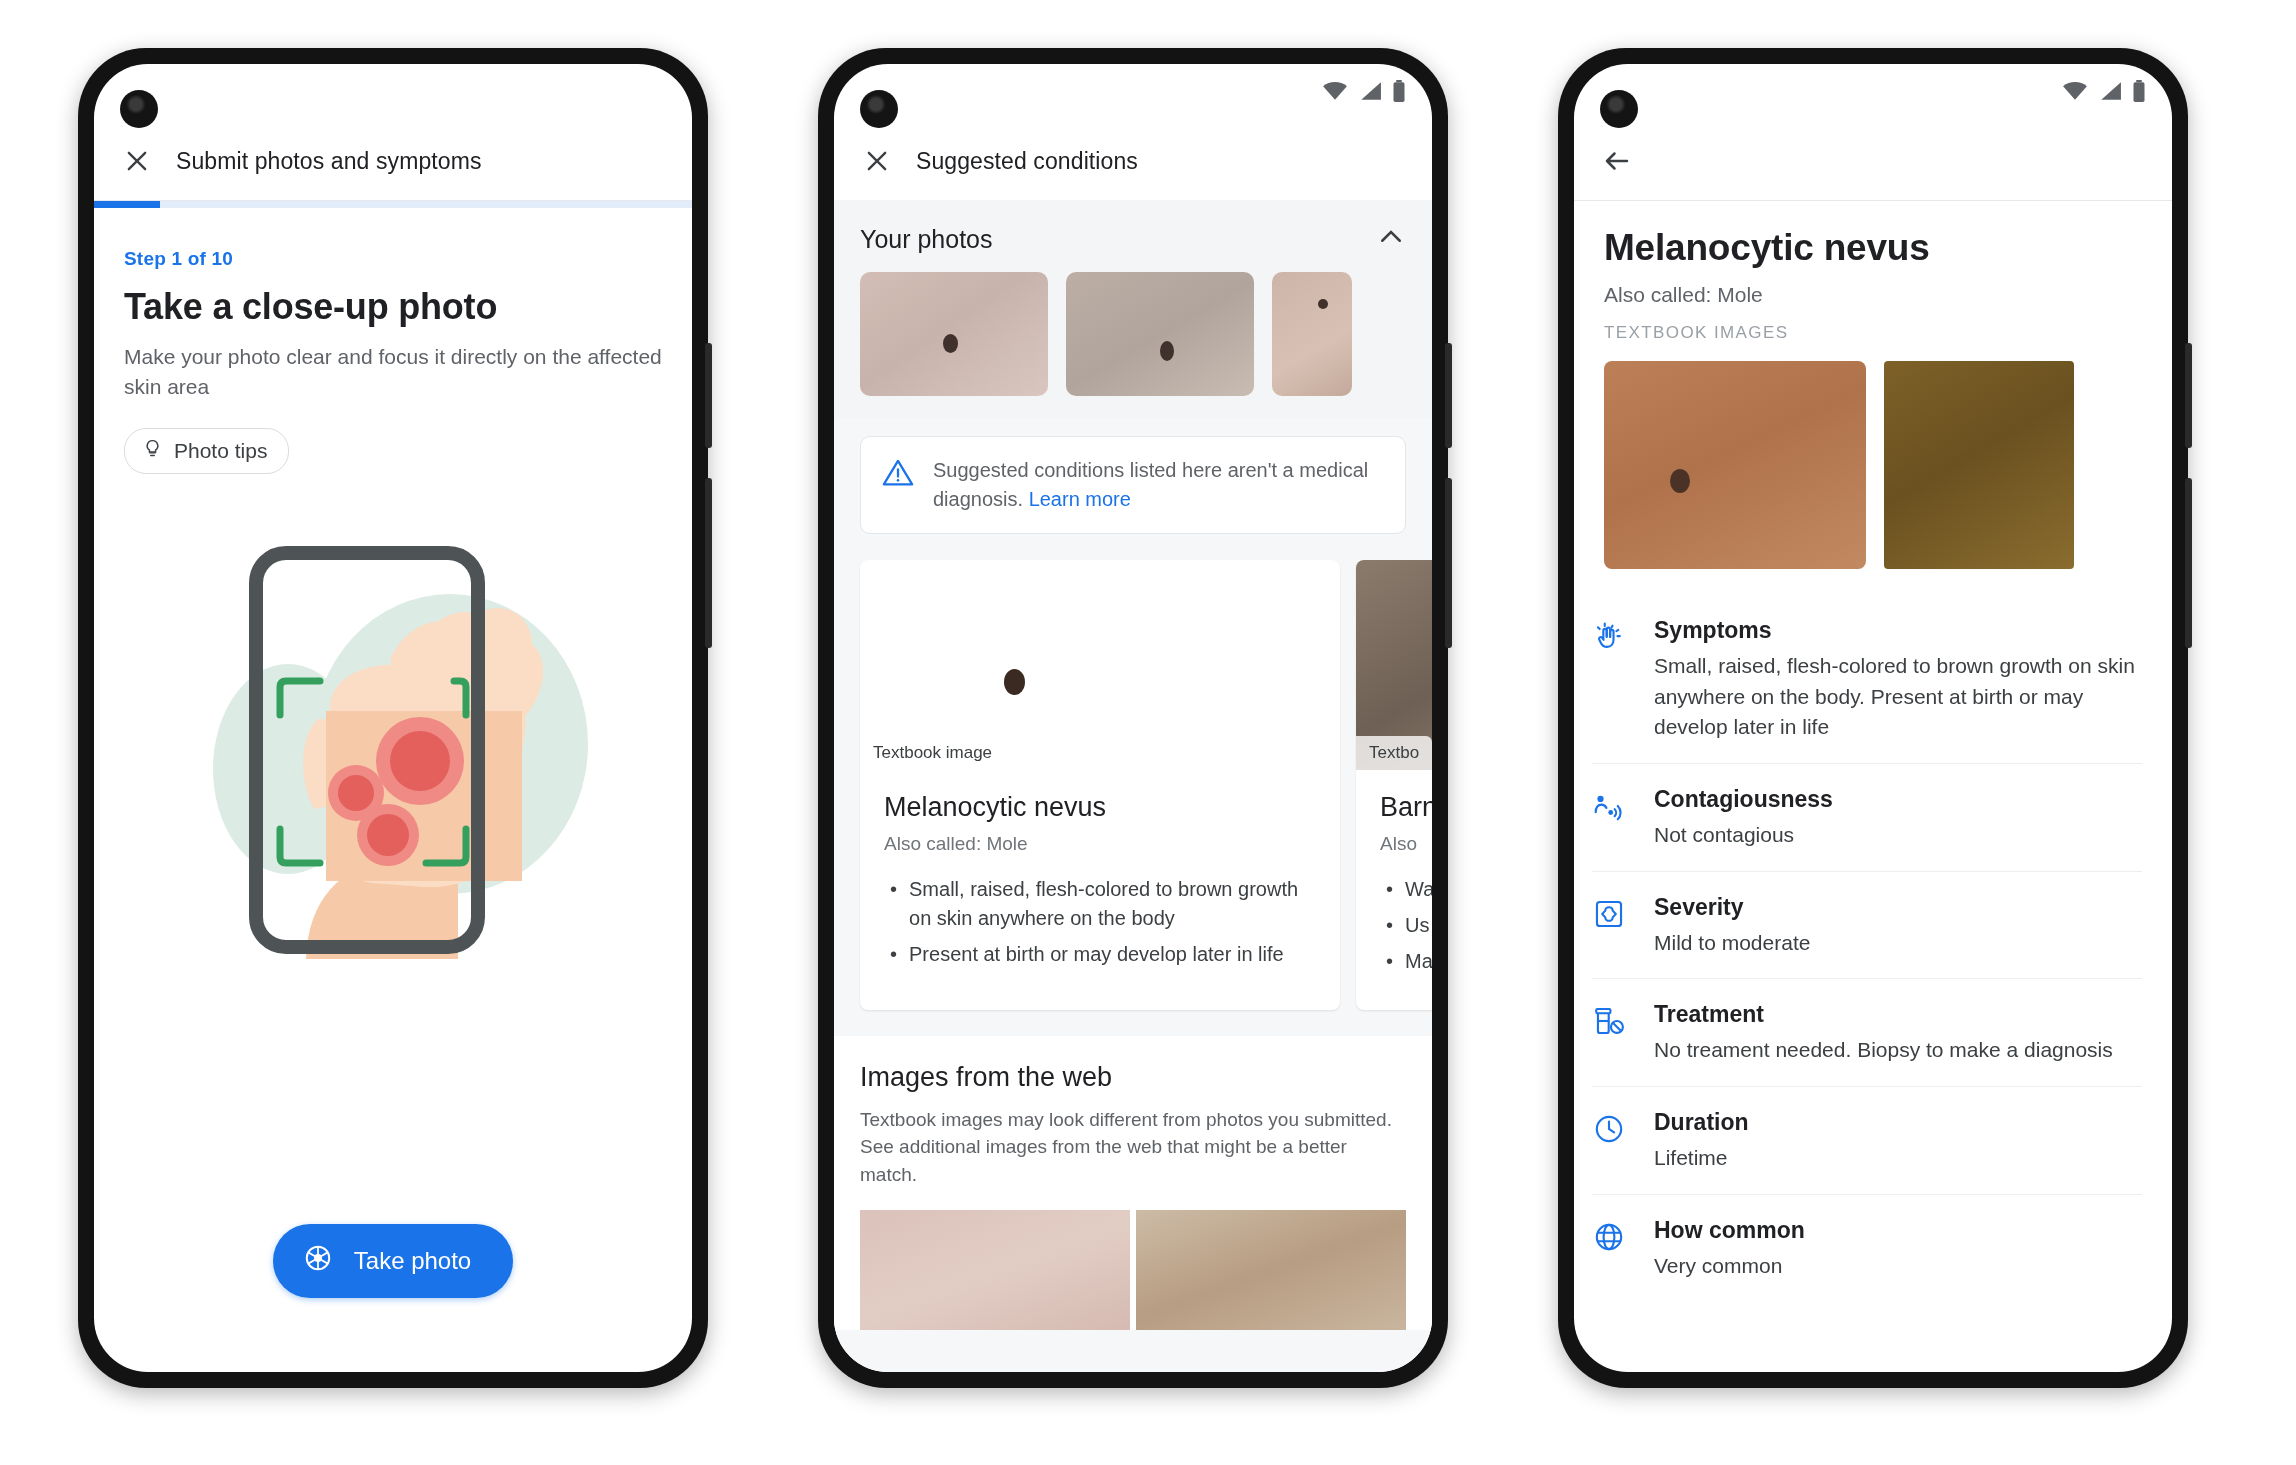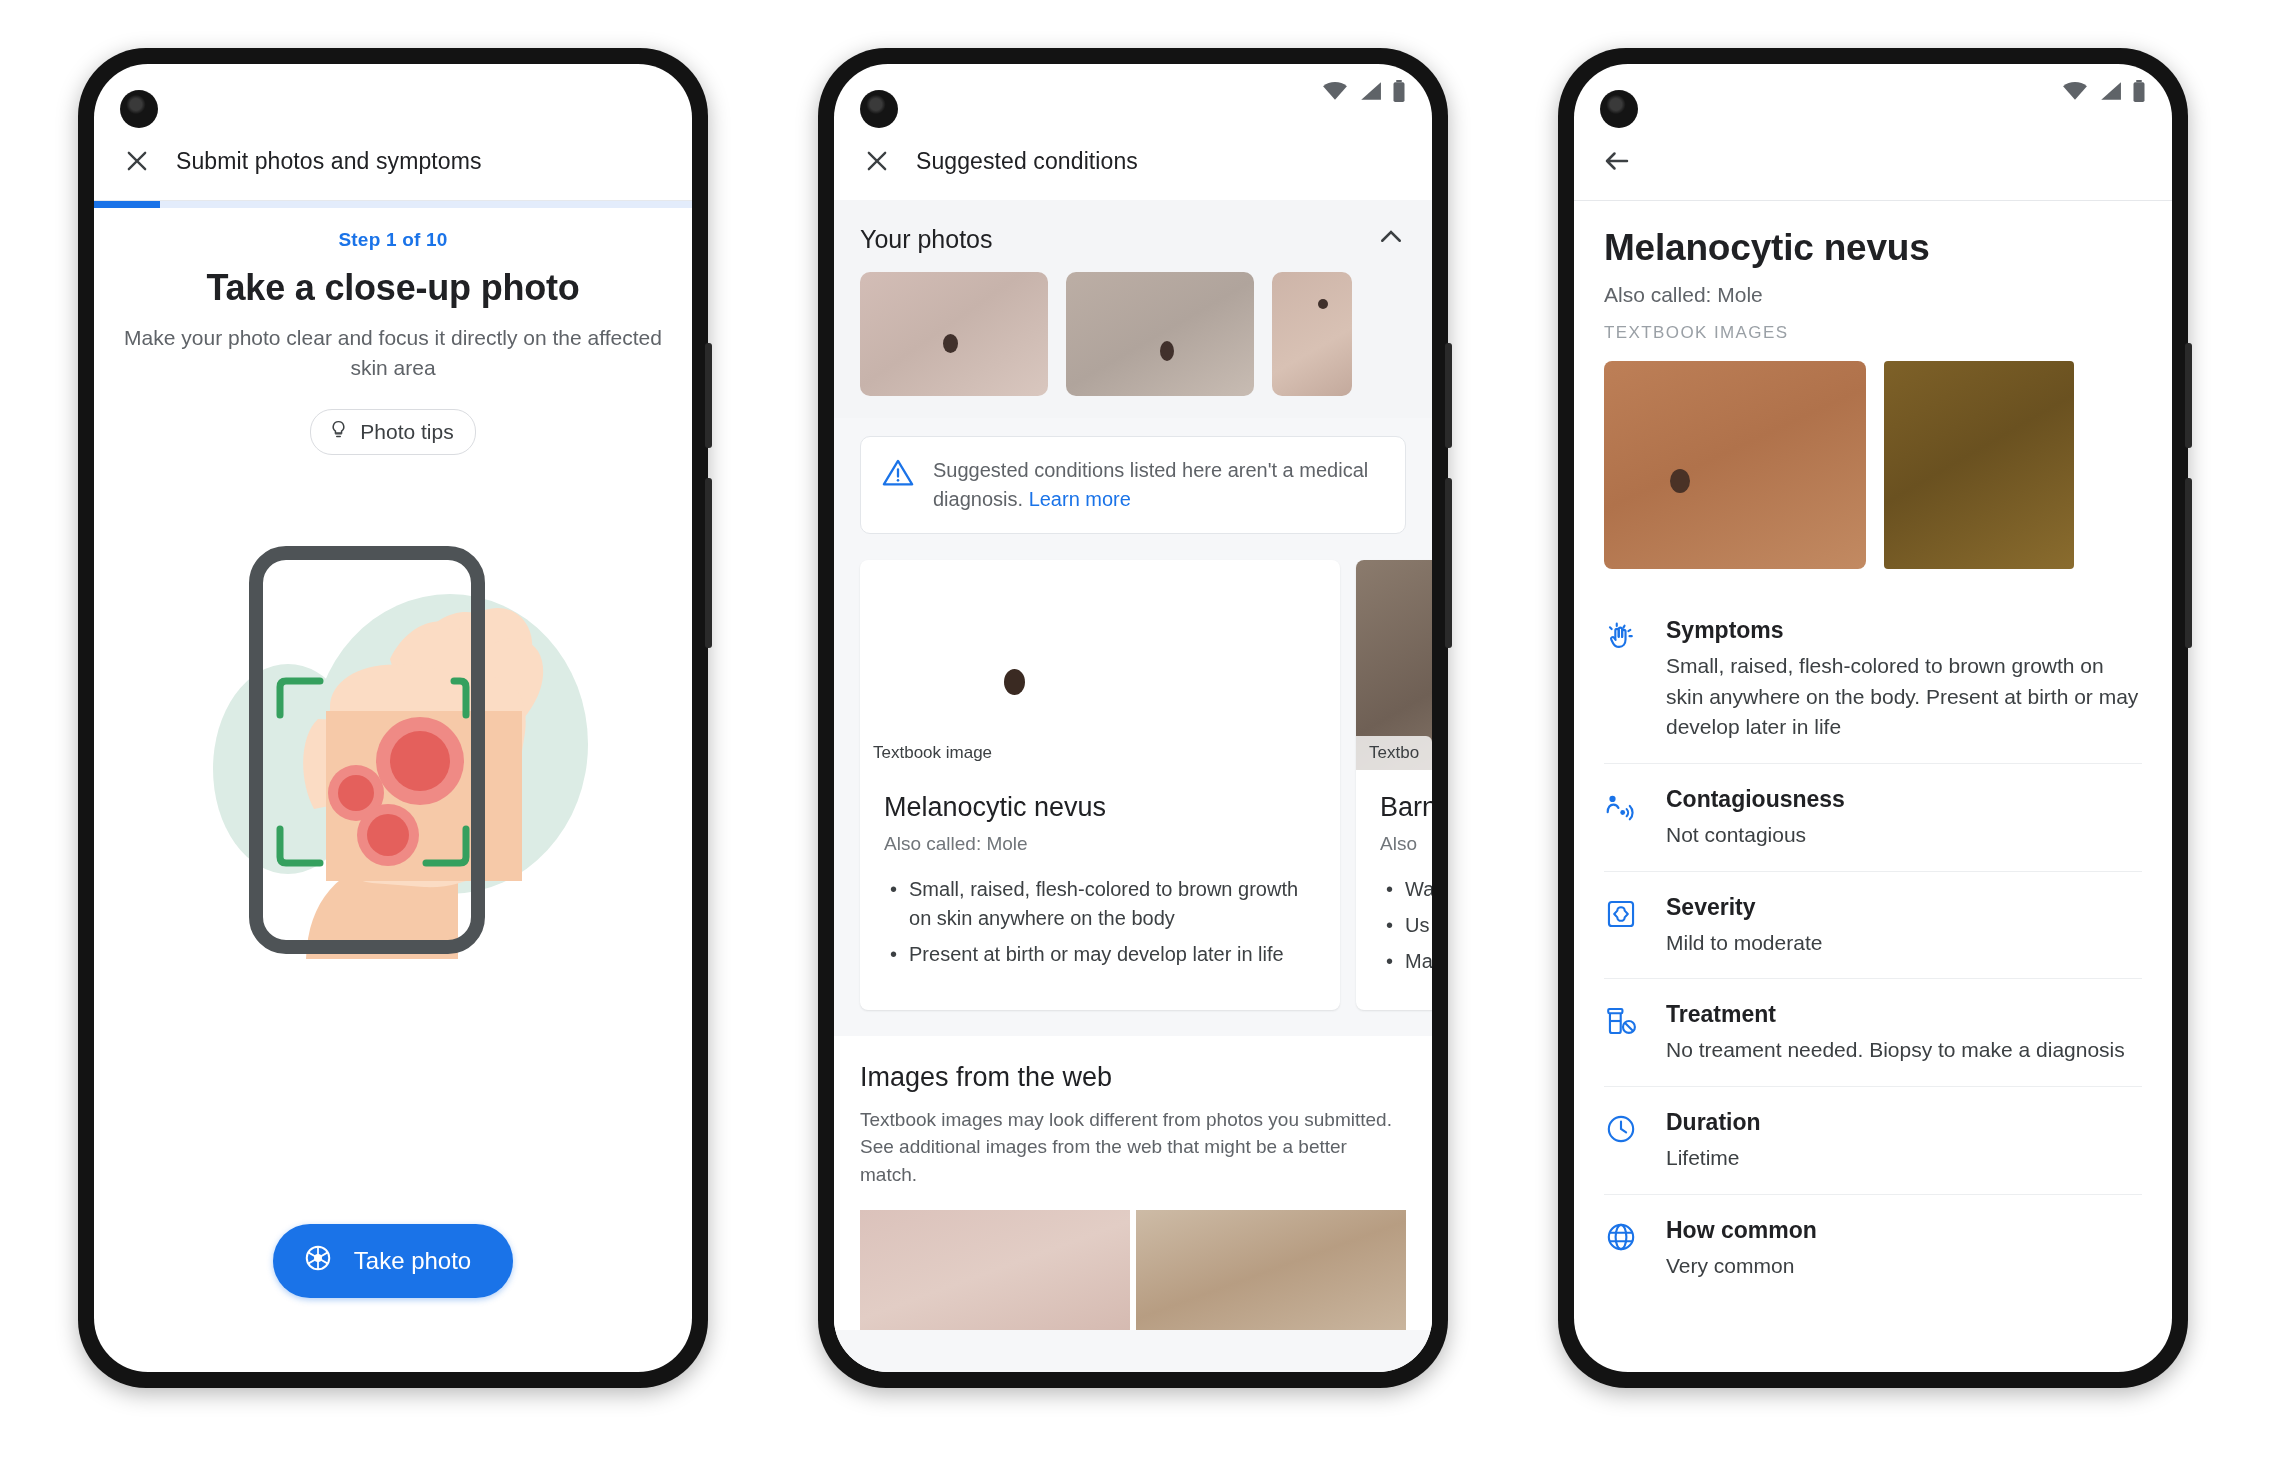--- a/index.html
+++ b/index.html
@@ -61,21 +61,21 @@
     height: 78px;
     background: #fff;
   }
   .appbar-title { font-size: 23px; color: #202124; letter-spacing: .1px; }
   .icon-btn { width: 34px; height: 34px; flex: 0 0 34px; display:flex; align-items:center; justify-content:center; }
 
   
   .p1-divider { height: 1px; background: #e6e8eb; }
   .progress-track { height: 7px; background: #e3ecfb; position: relative; }
   .progress-fill { position: absolute; left: 0; top: 0; bottom: 0; background: #1a73e8; width: 11%; }
-  .p1-body { padding: 21px 30px 0 30px; text-align: center; }
+  .p1-body { padding: 40px 30px 0 30px; }
   .step-label { color: #1a73e8; font-size: 19px; font-weight: bold; letter-spacing: .2px; }
   .p1-h1 { font-size: 36px; color: #202124; margin-top: 16px; letter-spacing: -.2px; }
   .p1-sub { font-size: 21px; color: #5f6368; line-height: 1.42; margin-top: 14px; max-width: 560px; }
   .chip {
     display: inline-flex; align-items: center; gap: 11px;
     border: 1px solid #dadce0; border-radius: 22px;
     padding: 9px 21px 9px 17px;
     margin-top: 26px;
     font-size: 21px; color: #3c4043;
     background: #fff;
@@ -145,21 +145,21 @@
   
   .p3-body { padding: 0 0 0 0; }
   .p3-top { padding: 10px 30px 0 30px; }
   .p3-h1 { font-size: 37px; color: #202124; letter-spacing: -.2px; }
   .p3-alias { font-size: 21px; color: #5f6368; margin-top: 14px; }
   .p3-kicker { font-size: 17px; color: #9aa0a6; letter-spacing: 1.4px; margin-top: 16px; }
   .tbrow { display: flex; gap: 18px; padding-left: 30px; margin-top: 18px; }
   .tbimg { height: 208px; border-radius: 8px; flex: 0 0 auto; position: relative; }
   .tbimg.a { width: 262px; background: linear-gradient(155deg,#bd7f57 0%,#b0724b 45%,#c28a62 100%); }
   .tbimg.b { width: 190px; border-radius: 4px; background: linear-gradient(150deg,#7e6128 0%,#6a5120 45%,#8a6c2e 100%); }
-  .rows { padding: 26px 30px 0 30px; }
+  .rows { padding: 26px 30px 0 18px; }
   .drow { display: flex; gap: 22px; padding: 22px 0 20px 0; border-bottom: 1px solid #eceef0; }
   .drow:last-child { border-bottom: none; }
   .drow-ico { flex: 0 0 40px; padding-top: 3px; }
   .drow-t { font-size: 23px; color: #202124; font-weight: bold; }
   .drow-v { font-size: 21px; color: #3c4043; line-height: 1.46; margin-top: 7px; }
 </style>
 </head>
 <body>
 
 <div class="stage">

